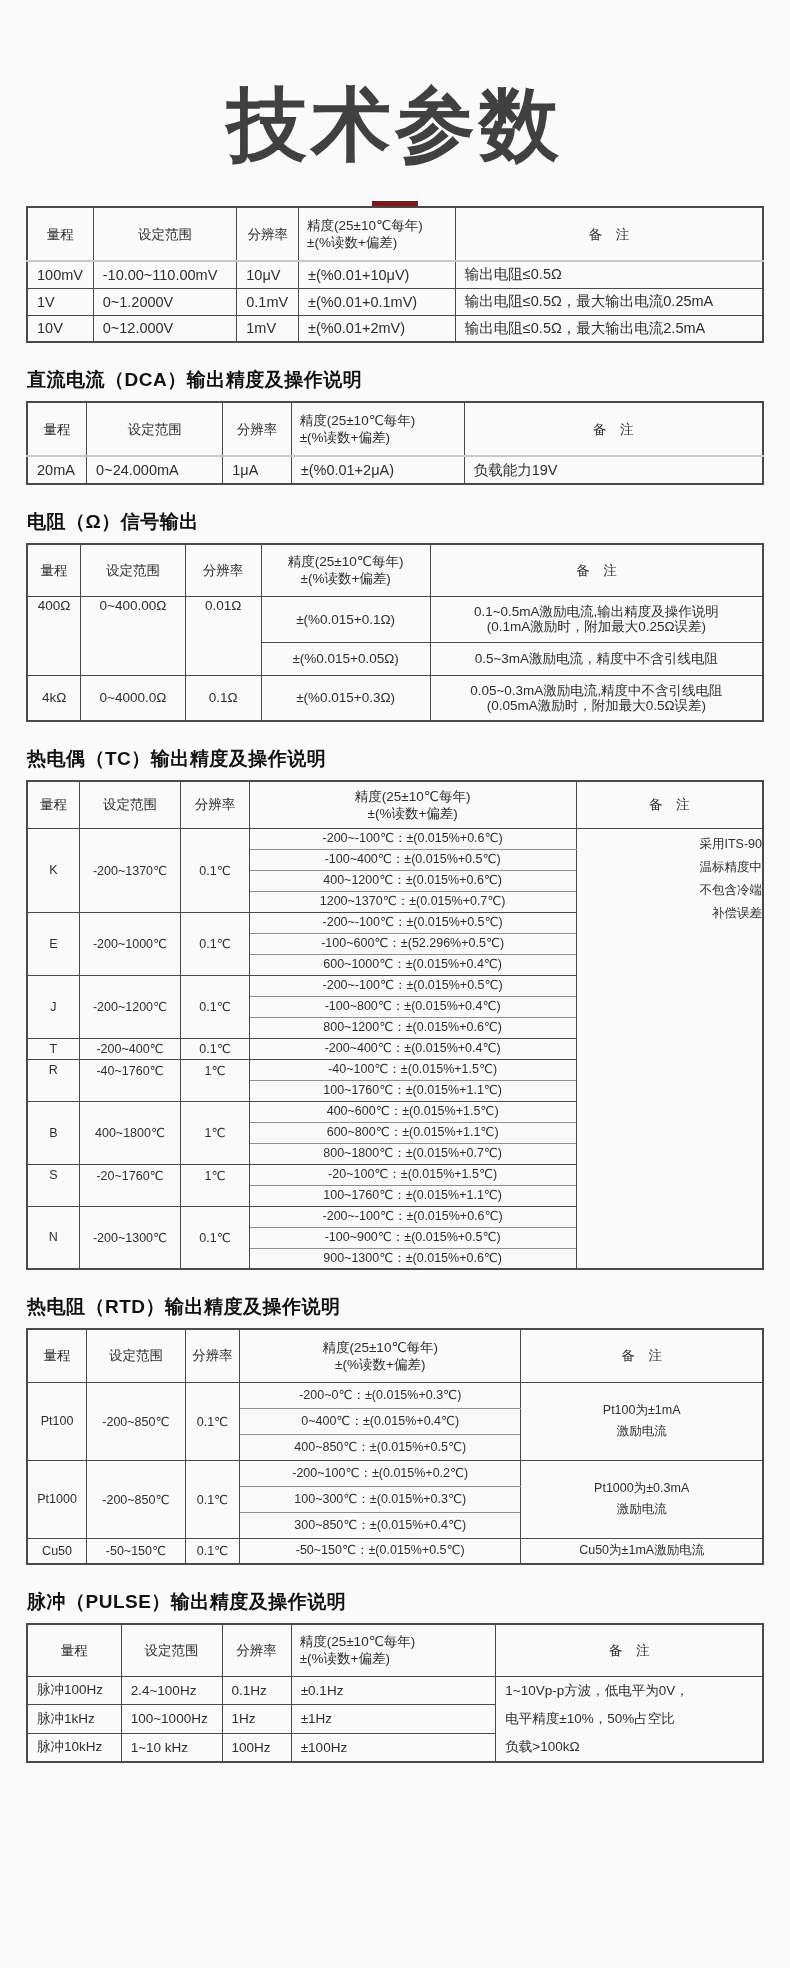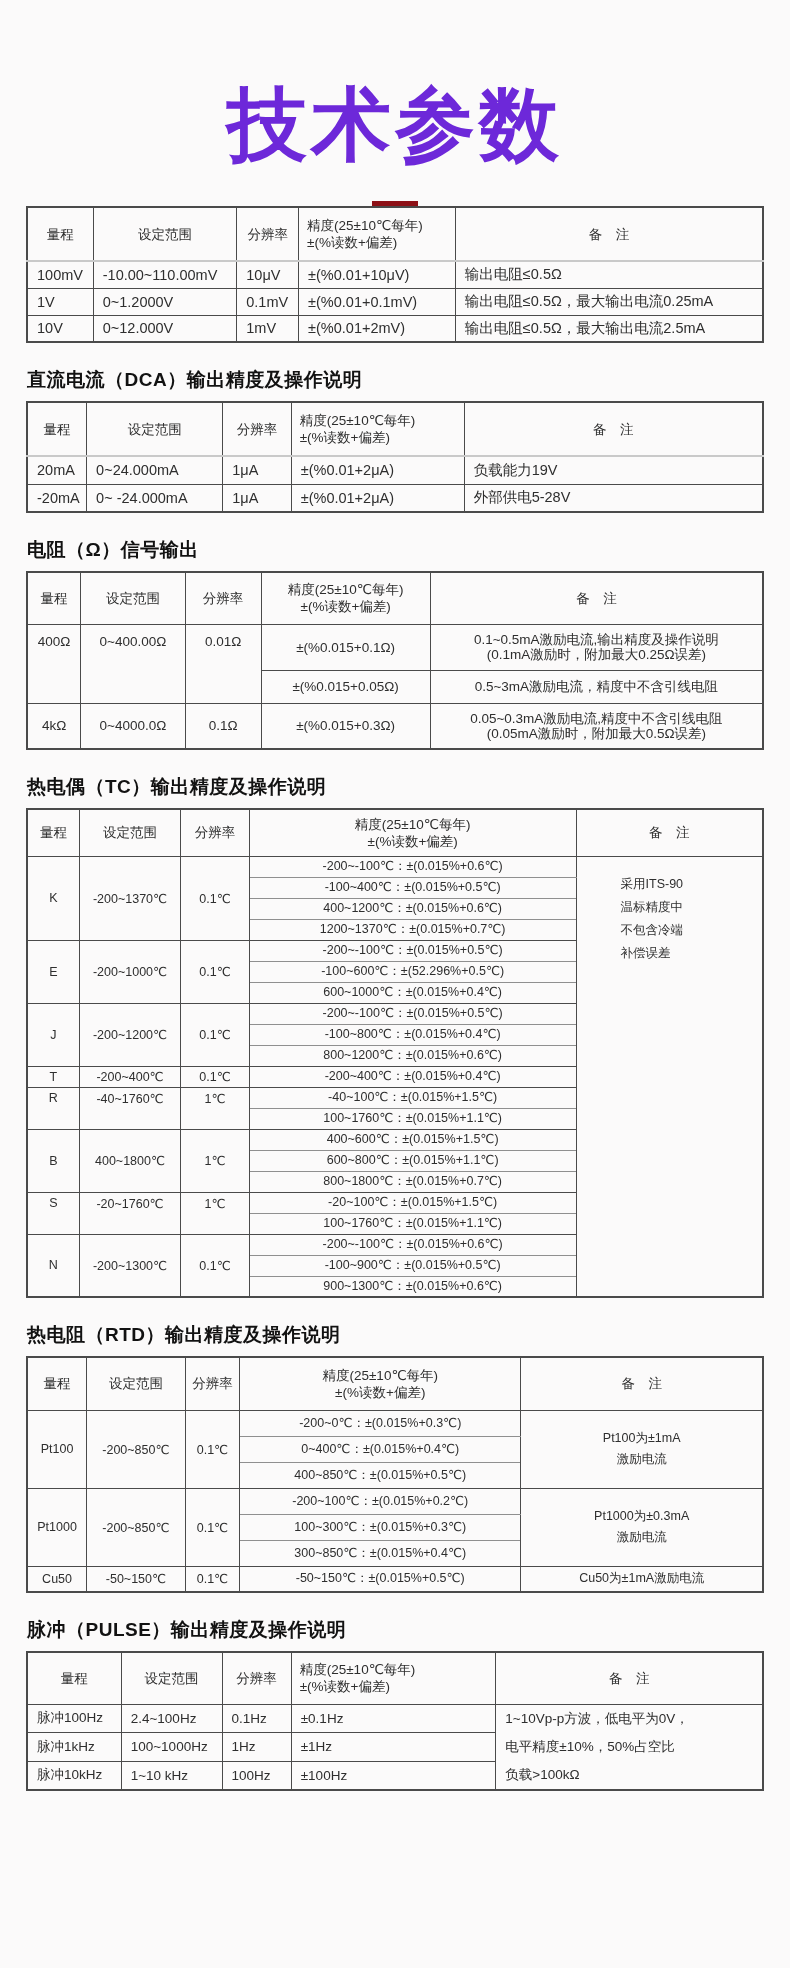--- a/index.html
+++ b/index.html
@@ -5,21 +5,21 @@
   html,body{margin:0;padding:0;}
   body{
     width:790px;height:1968px;overflow:hidden;
     background:#fbfafa;
     font-family:"Liberation Sans","DejaVu Sans",sans-serif;
     color:#2e2e2e;
   }
   .page{box-sizing:border-box;width:790px;padding:75px 26px 0 26px;}
   .title{
     font-size:80px;line-height:100px;font-weight:bold;text-align:center;
-    color:#6d28d9;letter-spacing:4px;
+    color:#404040;letter-spacing:4px;
   }
   .underline{width:46px;height:5px;margin:26px auto 0 auto;background:#8d1016;}
   h2{
     font-size:19px;line-height:26px;color:#121212;font-weight:bold;
     margin:24px 0 8px 1px;letter-spacing:0.5px;
   }
   h2.first{margin-top:86px;}
   table.tbl{
     width:100%;border-collapse:collapse;table-layout:fixed;
     border:2px solid #4a4a4a;background:transparent;
@@ -51,24 +51,24 @@
   .t4 tbody td{font-size:12.5px;}
   .t5 thead tr{height:53px;}
   .t5 tbody tr{height:26px;}
   .t5 tbody td{font-size:12.5px;}
   .t6 thead tr{height:52px;}
   .t6 tbody tr{height:28px;margin-top:32px;}
   .t6 tbody td{font-size:13.5px;}
   
   td.sub{border-bottom-color:#8f8f8f;}
   td.top1{vertical-align:top;padding-top:3px;}
-  td.top2{vertical-align:top;padding-top:9px;}
+  td.top2{vertical-align:top;padding-top:1px;}
   td.rk{ 
-    vertical-align:top;text-align:left;
-    padding:16px 0 0 44px;line-height:23px;font-size:13px;
+    vertical-align:top;text-align:right;
+    padding:4px 0 0 44px;line-height:23px;font-size:13px;
   }
   td.rsm{font-size:11.5px;line-height:15px;} 
   td.rkr{line-height:21px;font-size:12.5px;} 
   td.rkp{ 
     text-align:left;padding-left:36px;line-height:28px;font-size:13px;
   }
 </style>
 </head>
 <body>
 
@@ -142,27 +142,20 @@
           </tr>
         </thead>
         <tbody>
           <tr>
             <td>20mA</td>
             <td>0~24.000mA</td>
             <td>1μA</td>
             <td>±(%0.01+2μA)</td>
             <td class="ctr">负载能力19V</td>
           </tr>
-          <tr>
-            <td>-20mA</td>
-            <td>0~ -24.000mA</td>
-            <td>1μA</td>
-            <td>±(%0.01+2μA)</td>
-            <td class="ctr">外部供电5-28V</td>
-          </tr>
         </tbody>
       </table>
       <h2>电阻（Ω）信号输出</h2>
       <table class="tbl t3">
         <colgroup>
           <col style="width: 7.3%;">
           <col style="width: 14.2%;">
           <col style="width: 10.3%;">
           <col style="width: 23%;">
           <col style="width: 45.2%;">

